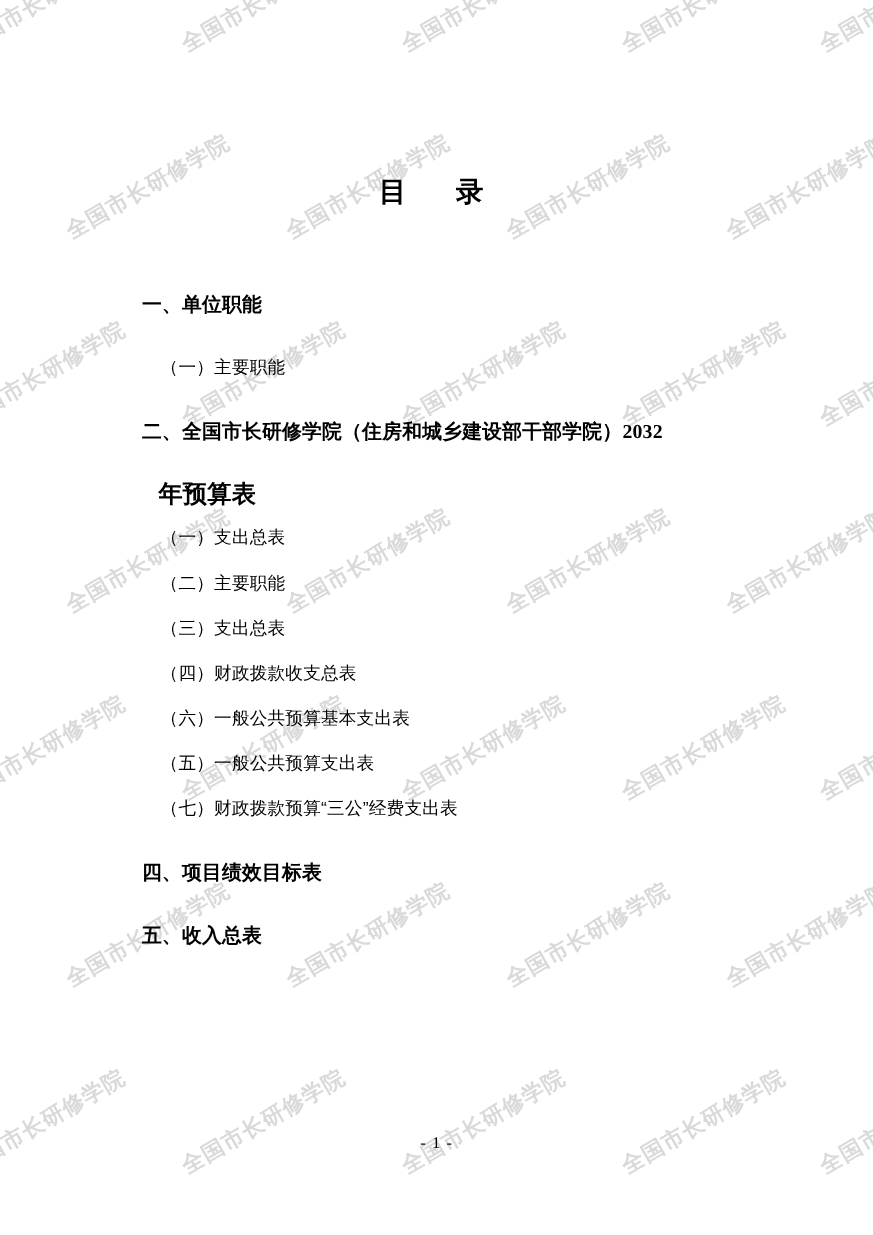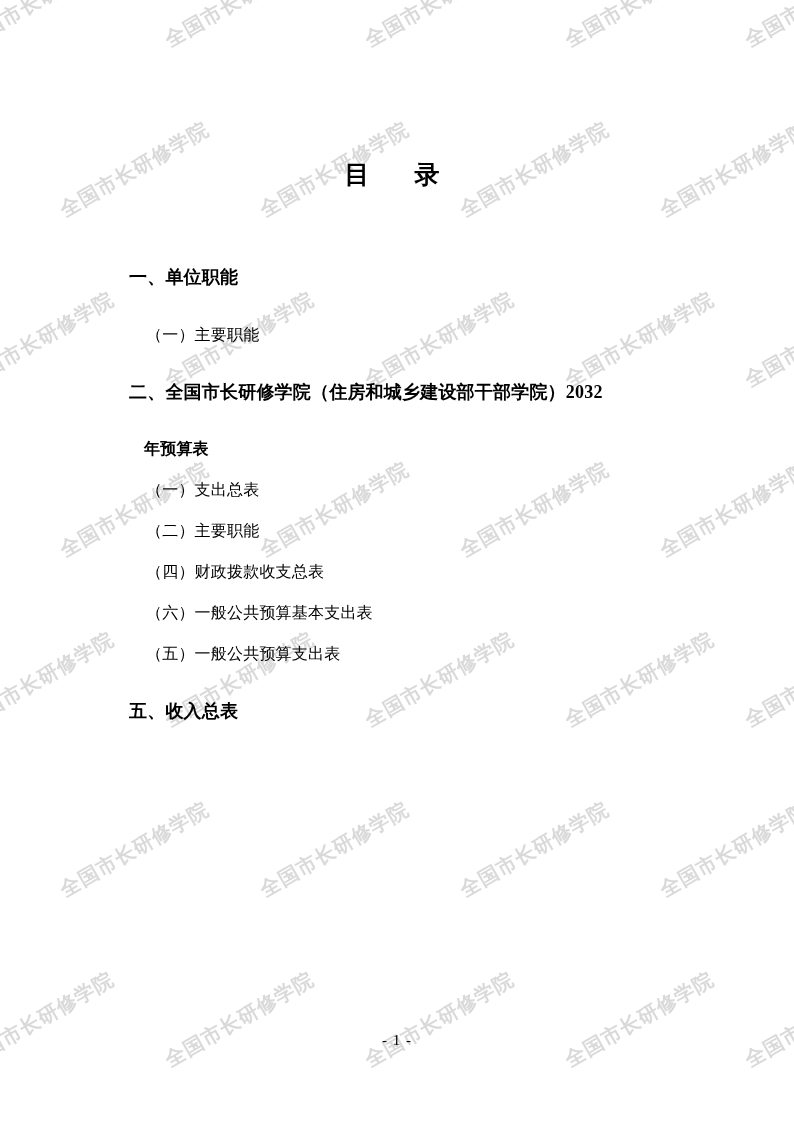--- a/index.html
+++ b/index.html
@@ -76,21 +76,21 @@
     line-height: 40px;
     margin: 17px;
     letter-spacing: 0.2px;
   }
   .toc-l1-wrap {
     margin: 0;
   }
   .toc-l1-cont {
     font-family: "Liberation Serif", serif;
     font-weight: 700;
-    font-size: 16px;
+    font-size: 22px;
     color: #000000;
     line-height: 40px;
     padding-left: 32px;
     letter-spacing: 0.2px;
   }
 
   .toc-l2 {
     font-family: Liberation Sans, sans-serif;
     font-weight: 400;
     font-size: 16px;
@@ -161,26 +161,31 @@
       <div class="toc-l1-wrap">
         <div class="toc-l1">一、单位职能</div>
         <div class="toc-l2">（一）主要职能</div>
       </div>
 
       <div class="toc-l1-wrap">
         <div class="toc-l1">二、全国市长研修学院（住房和城乡建设部干部学院）2032</div>
         <div class="toc-l1-cont">年预算表</div>
         <div class="toc-l2">（一）支出总表</div>
         <div class="toc-l2">（二）主要职能</div>
+        <div class="toc-l2">（三）支出总表</div>
         <div class="toc-l2">（四）财政拨款收支总表</div>
         <div class="toc-l2">（六）一般公共预算基本支出表</div>
         <div class="toc-l2">（五）一般公共预算支出表</div>
+        <div class="toc-l2">（七）财政拨款预算“三公”经费支出表</div>
       </div>
 
 
+      <div class="toc-l1-wrap">
+        <div class="toc-l1">四、项目绩效目标表</div>
+      </div>
 
       <div class="toc-l1-wrap">
         <div class="toc-l1">五、收入总表</div>
       </div>
 
     </div>
 
     <div class="page-number">- 1 -</div>
 
   </div>

